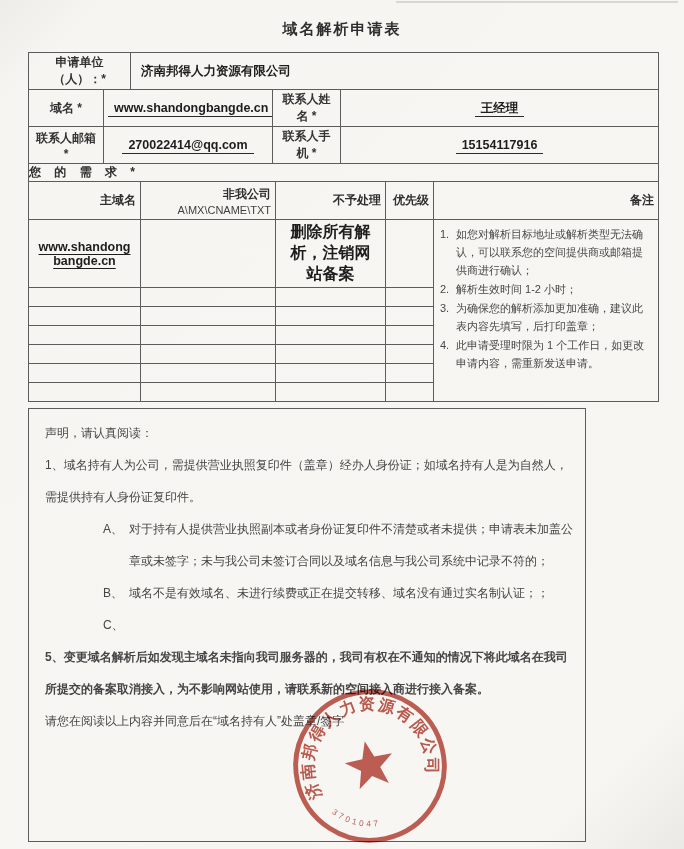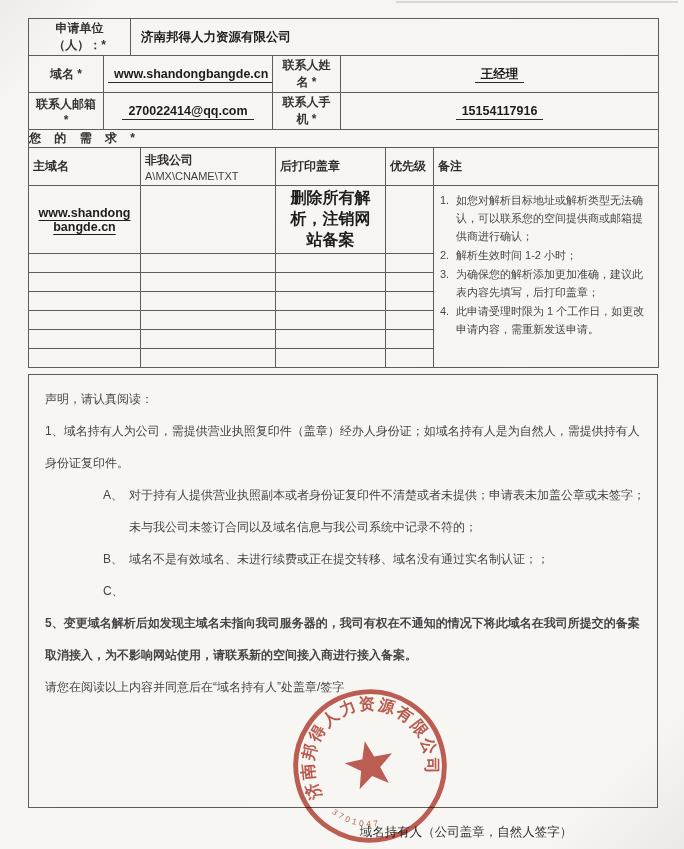--- a/index.html
+++ b/index.html
@@ -26,36 +26,36 @@
   
   .t-info td.lbl { text-align:center; font-weight:600; color:#333; }
   .t-info td.val { text-align:center; font-weight:bold; color:#1d1d1d; font-size:12.5px; }
   .t-info td.val-left { text-align:left; padding-left:10px; font-weight:bold; color:#1d1d1d; font-size:12.5px; }
   .t-info .r1 { height:25px; } .t-info .r2, .t-info .r3 { height:23px; }
   .underl { border-bottom:1px solid #2a2a2a; padding:0 6px 1px 6px; }
   .needs-hdr { height:17px; font-weight:bold; letter-spacing:5px; color:#2e2e2e; padding:0; }
 
   
   .t-needs { margin-top:-1px; }
-  .t-needs th { font-weight:bold; color:#2e2e2e; text-align:left; vertical-align:middle; }
+  .t-needs th { font-weight:bold; color:#2e2e2e; text-align:right; vertical-align:middle; }
   .hdr-row { height:38px; }
   .sub-hdr { display:block; font-weight:normal; font-size:11px; color:#3f3f3f; margin-top:1px; }
   .data-row { height:42px; }
   .cell-domain { text-align:center; font-weight:bold; font-size:12.5px; color:#1d1d1d;
                  word-break:break-all; text-decoration:underline; text-underline-offset:3px; padding:2px 8px; vertical-align:middle;}
   .cell-addr { text-align:center; font-weight:bold; font-size:16px; color:#1d1d1d; padding:2px 8px; vertical-align:middle;}
   .empty-r { height:19px; }
   .notes-cell { vertical-align:top; padding:5px 7px 2px 6px; }
   .note { display:flex; font-size:11px; line-height:18px; color:#474747; margin-bottom:1px; }
   .note-num { width:16px; flex:0 0 16px; }
   .note-text { flex:1; }
 
   
   .decl {
-    margin:6px 0 0 28px; width:630px; height:434px;
+    margin:6px 0 0 28px; width:558px; height:434px;
     border:1px solid #5c5c5c; padding:8px 12px 0 16px;
   }
   .decl p { font-size:12px; line-height:32px; color:#454545; }
   .dp-flex { display:flex; padding-left:58px; }
   .dp-flex .dnum { flex:0 0 26px; }
   .dp-flex .dtext { flex:1; }
   .p5 { font-weight:bold; color:#222; }
 
   
   .holder-line { margin:16px 0 0 248px; font-size:12.5px; color:#333;text-align:center; }
@@ -65,20 +65,21 @@
     position:absolute; left:287px; top:683px; width:166px; height:166px;
     transform:rotate(-12deg); mix-blend-mode:multiply; opacity:.88; pointer-events:none;
   }
 </style>
 </head>
 <body>
 
 <div class="paper">
   <div class="scanline"></div>
 
+  <div class="title">域名解析申请表</div>
 
   <table class="t-info">
     <colgroup>
         <col style="width:75px">
         <col style="width:27px">
         <col style="width:142px">
         <col style="width:68px">
         <col style="width:318px">
       </colgroup>
     <tbody>
@@ -109,21 +110,21 @@
         <col style="width:112px">
         <col style="width:135px">
         <col style="width:110px">
         <col style="width:48px">
         <col style="width:225px">
       </colgroup>
     <tbody>
         <tr class="hdr-row">
       <th>主域名</th>
       <th><span>非我公司</span><span class="sub-hdr">A\MX\CNAME\TXT</span></th>
-      <th>后打印盖章</th>
+      <th>不予处理</th>
       <th>优先级</th>
       <th>备注</th>
     </tr>
     </tbody>
       <tbody>
       <tr class="data-row">
         <td class="cell-domain">www.shandongbangde.cn</td>
         <td></td>
         <td class="cell-addr">删除所有解析，注销网站备案</td>
         <td></td>

